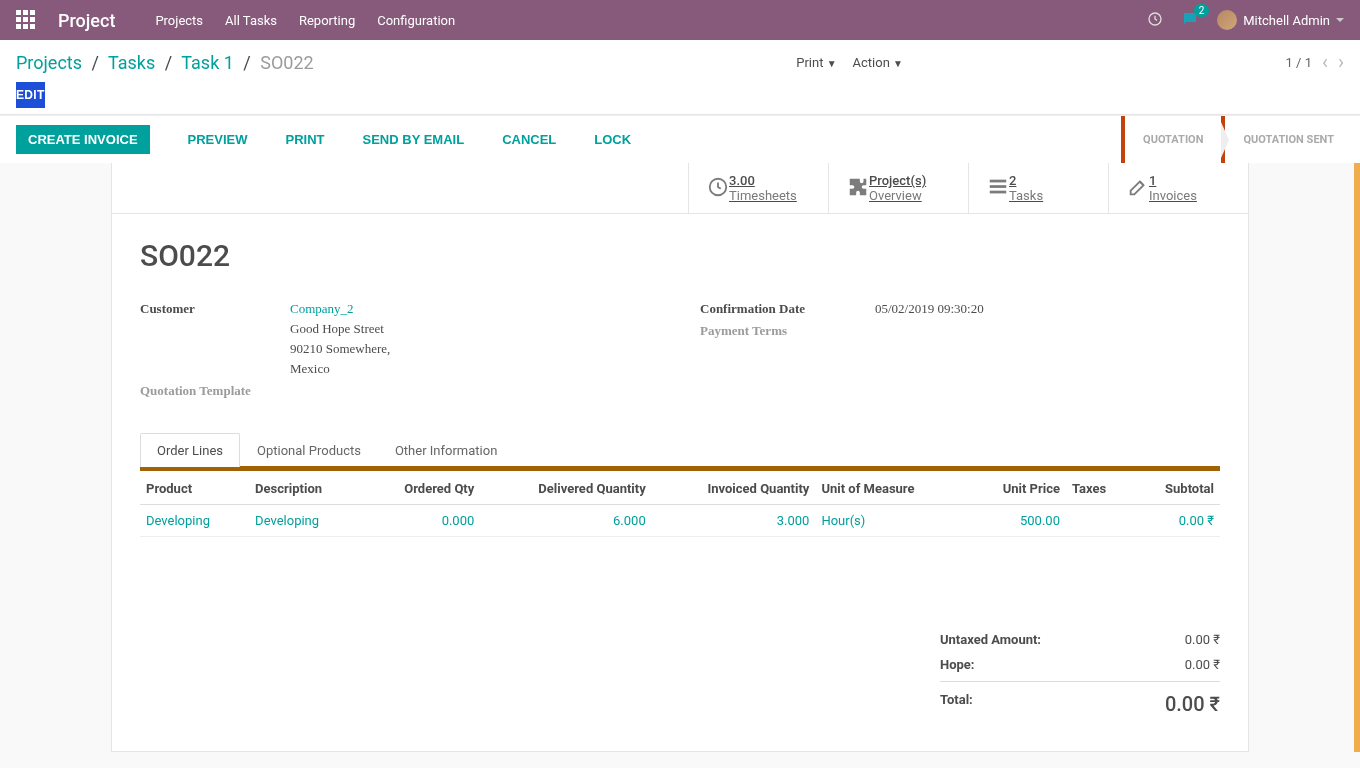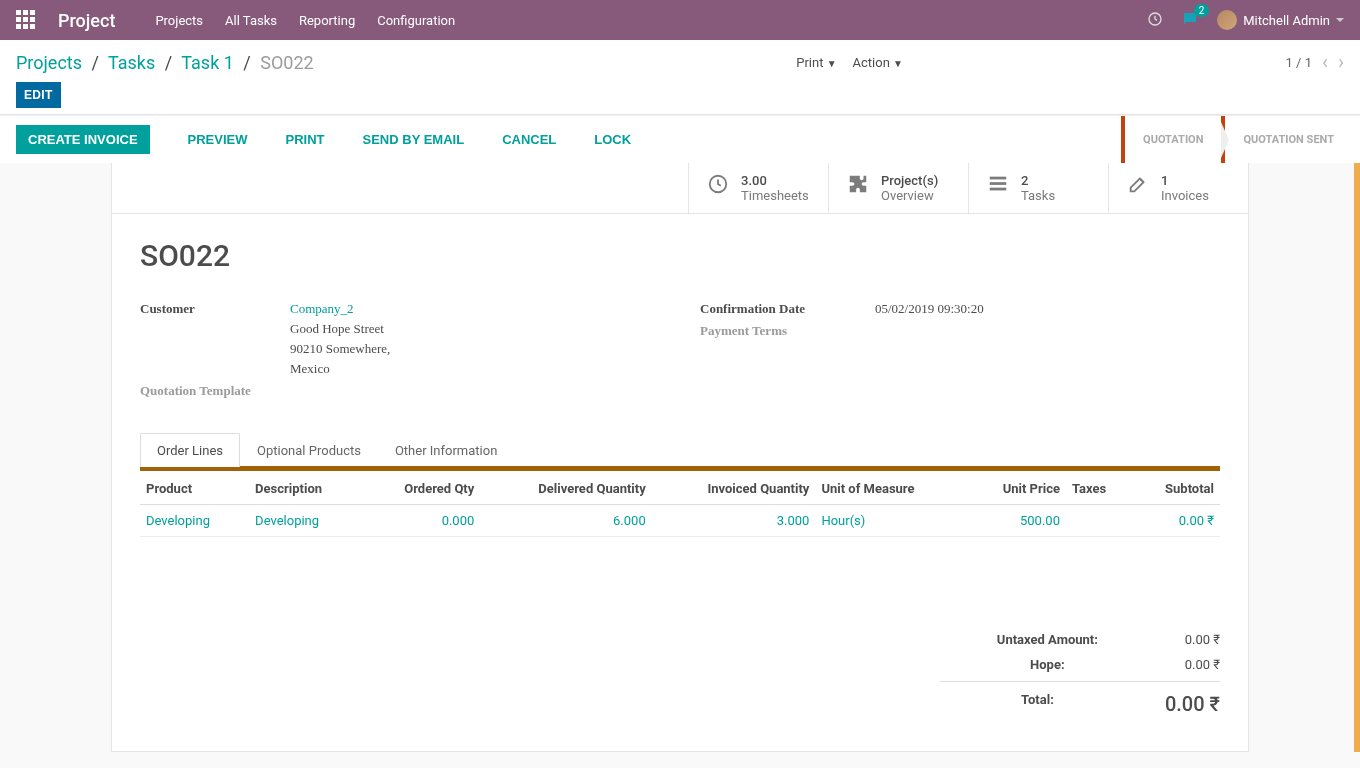--- a/index.html
+++ b/index.html
@@ -29,21 +29,21 @@
   .breadcrumbs a { color: #00a09d; }
   .breadcrumbs .sep { color: #4c4c4c; margin: 0 5px; }
   .breadcrumbs .active { color: #9b9b9b; }
   .cp-center { margin-left: auto; margin-right: auto; display: flex; gap: 16px; color: #4c4c4c; font-size: 13px; padding-left:100px; }
   .cp-center .dd { cursor: pointer; }
   .cp-center small { font-size: 10px; vertical-align: middle; }
   .cp-right { display: flex; align-items: center; gap: 10px; font-size: 13px; color: #666; }
   .cp-right .arrow { color: #bbb; cursor: pointer; font-size: 20px; }
 
   .cp-bottom { display:flex; align-items:center; padding: 0 16px 0; }
-  .edit-btn { background: #0369a1; color: #fff; border: none; padding: 6px 8px; font-size: 12px; font-weight: 600; letter-spacing: 0.3px; cursor: pointer; margin-bottom: 6px; margin-top:4px; }
+  .edit-btn { background: #1d4ed8; color: #fff; border: none; padding: 6px 0; font-size: 12px; font-weight: 600; letter-spacing: 0.3px; cursor: pointer; margin-bottom: 6px; margin-top:4px; }
 
   
   .action-row { background: #fff; border-top: 1px solid #eee; display: flex; align-items: stretch; padding: 0 8px 0 16px; position: relative; }
   .action-row .left-actions { display: flex; gap: 38px; align-items: center; padding: 9px 0; }
   .action-row .left-actions button { border: none; background: none; font-size: 13px; font-weight: 600; cursor: pointer; }
   .btn-primary { background: #00a09d !important; color: #fff !important; padding: 7px 12px !important; }
   .btn-link { color: #00a09d !important; }
 
   .status-bar { margin-left: auto; display: flex; align-items: stretch; }
   .status-step { display:flex; align-items:center; padding: 0 18px; border-left: 4px solid #c2410c; font-size: 11px; font-weight: 700; color: #aaa; background: #fff; position:relative; }
@@ -56,21 +56,21 @@
     content:""; position:absolute; right:-9px; top:50%; transform:translateY(-50%);
     width:0;height:0;border-top:19px solid transparent;border-bottom:19px solid transparent;border-left:9px solid #ddd; z-index:0;
   }
 
   
   .sheet-bg { padding: 0; position:relative; }
   .orange-bar { position:absolute; right:0; top:0; bottom:0; width:6px; background:#f0ad4e; }
   .sheet { max-width: 1138px; margin: 0 auto; background: #fff; border: 1px solid #e5e5e5; border-top:none; box-shadow: 0 1px 2px rgba(0,0,0,.02); }
 
   .stat-row { display:flex; border-bottom: 1px solid #e5e5e5; justify-content:flex-end; }
-  .stat-btn { display:flex; align-items:flex-start; gap:12px; padding: 10px 18px; border-left:1px solid #e5e5e5; min-width:140px; cursor:pointer; }
+  .stat-btn { display:flex; align-items:center; padding: 10px 18px; border-left:1px solid #e5e5e5; min-width:140px; cursor:pointer;text-decoration:underline; }
   .stat-btn .ic { color:#7c7c7c; }
   .stat-btn .ic svg { width:22px; height:22px; fill:#7c7c7c; }
   .stat-btn .txt .n { font-size:13px; color:#4c4c4c; font-weight:500; display:block; }
   .stat-btn .txt .l { font-size:13px; color:#7a7a7a; }
 
   .sheet-body { padding: 24px 28px 30px; }
   h1.so { font-size: 30px; font-weight:500; color:#4c4c4c; margin-bottom: 28px; }
 
   .form-grid { display:flex; gap:40px; margin-bottom: 30px; }
   .form-col { flex:1; }
@@ -85,21 +85,21 @@
   .tab.active { border-color:#ddd; background:#fff; border-radius:2px 2px 0 0; color:#4c4c4c; }
 
   table.lines { width:100%; border-collapse:collapse; font-size:13px; }
   table.lines th { text-align:left; font-weight:700; color:#4c4c4c; padding:10px 6px 8px; border-bottom:1px solid #ddd; }
   table.lines th.r, table.lines td.r { text-align:right; }
   table.lines td { padding: 8px 6px; border-bottom: 1px solid #eee; color:#00a09d; }
   table.lines td.rplain { color:#00a09d; text-align:right; }
 
   .totals { margin-top: 90px; margin-left:auto; width: 280px; }
   .totals .trow { display:flex; justify-content:space-between; padding: 5px 0; font-size:13px; }
-  .totals .trow .lab { font-weight:700; color:#4c4c4c; text-align:center; flex:1; margin-right:30px; }
+  .totals .trow .lab { font-weight:700; color:#4c4c4c; text-align:left; flex:1; margin-right:30px; }
   .totals .trow .val { color:#4c4c4c; }
   .totals .trow.total { border-top:1px solid #ddd; margin-top:4px; padding-top:10px; }
   .totals .trow.total .val { font-size:20px; font-weight:500; }
 </style>
 </head>
 <body>
 
 <div class="navbar">
   <div class="apps-icon">
     <span></span>

